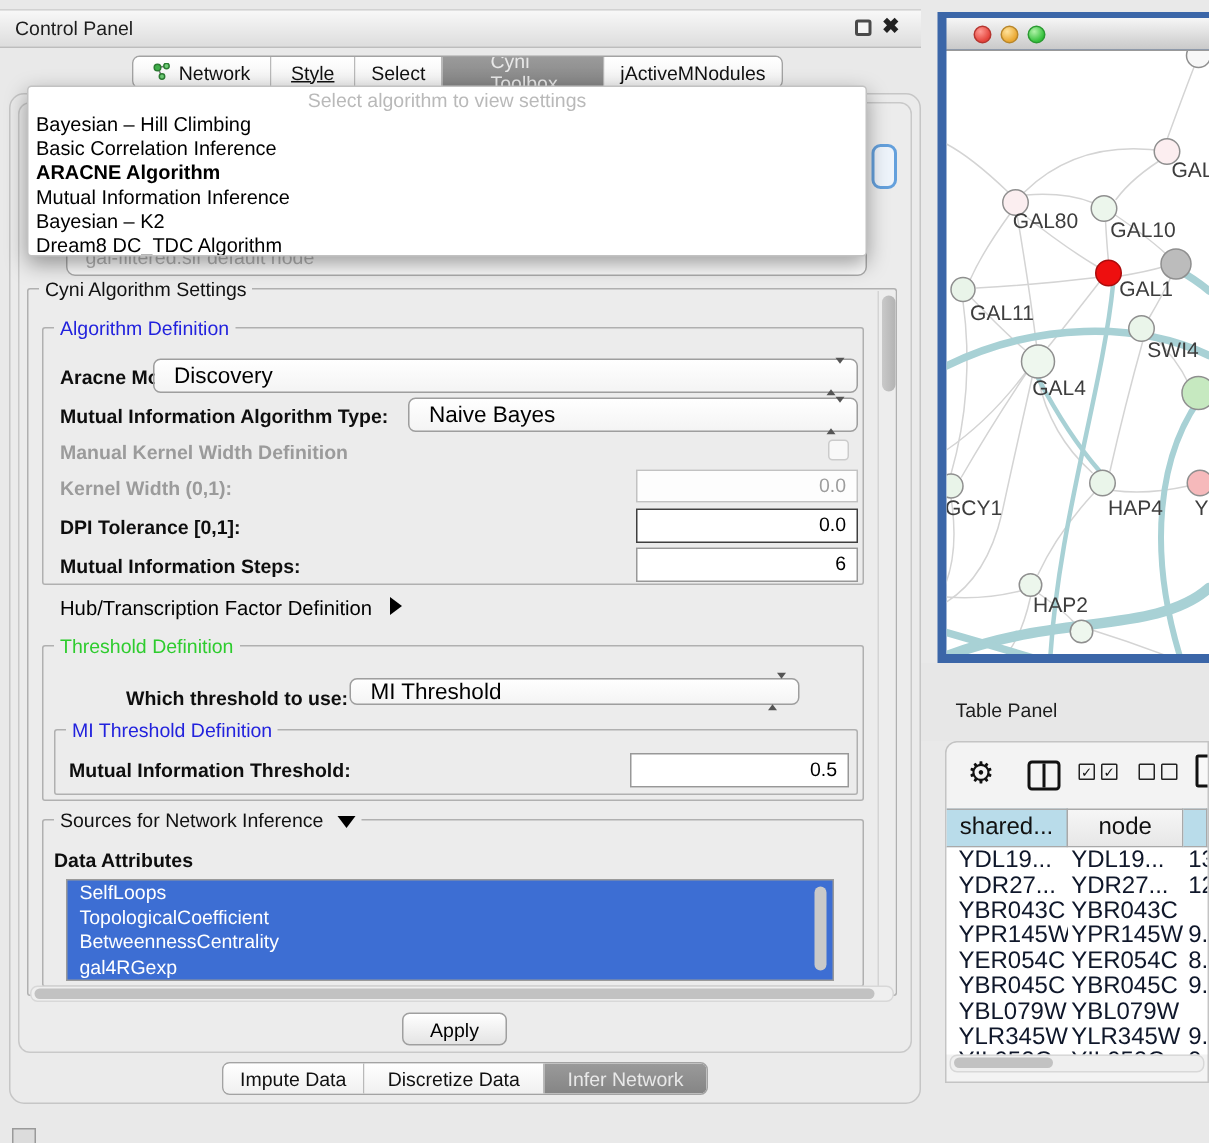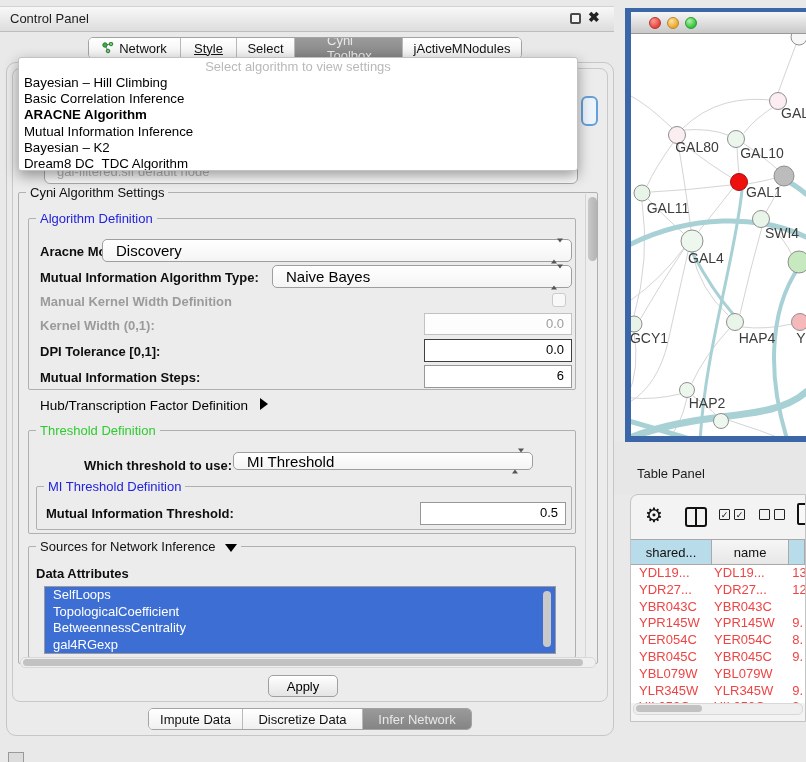--- a/index.html
+++ b/index.html
@@ -93,26 +93,26 @@
   .tp-panel { left:630px; top:494px; width:176px; height:228px; background:#f3f3f3; border:1px solid #c4c4c4; border-radius:8px 0 0 0; overflow:hidden; }
   .tp-toolbar { position:absolute; left:0; top:0; width:100%; height:44px; }
   .gear { position:absolute; left:14px; top:8px; font-size:20px; color:#111; }
   .split-icon { position:absolute; left:54px; top:12px; width:22px; height:20px; border:2px solid #111; border-radius:3px; }
   .split-icon:after { content:""; position:absolute; left:8px; top:0; width:2px; height:16px; background:#111; }
   .cb { position:absolute; top:0; width:11px; height:11px; border:1.5px solid #222; border-radius:1px; font-size:9px; line-height:10px; text-align:center; color:#111; }
   .doc-icon { position:absolute; left:166px; top:8px; width:16px; height:22px; border:2px solid #111; border-radius:2px; background:#f8f8f8; }
 
   .thead { position:absolute; left:0; top:44px; width:100%; height:26px; display:flex; }
   .th { border-right:1px solid #a9a9a9; border-top:1px solid #a9a9a9; border-bottom:1px solid #a9a9a9;
-    font-size:13px; color:#111; display:flex; align-items:center; justify-content:center; }
+    font-size:16px; color:#111; display:flex; align-items:center; justify-content:center; }
   .th.blue { background:#b9dcea; }
   .th.gray { background:linear-gradient(#f6f6f6,#e7e7e7); }
   .tbody { position:absolute; left:0; top:70px; width:100%; height:138px; background:#fff; overflow:hidden; }
   .trow { display:flex; height:16.8px; }
-  .tcell { font-size:13px; color:#ef4444; white-space:nowrap; overflow:hidden; }
+  .tcell { font-size:16px; color:#0f172a; white-space:nowrap; overflow:hidden; }
   .tcell.c0 { width:82px; padding-left:8px; }
   .tcell.c1 { width:78px; padding-left:2px; }
   .tcell.c2 { width:16px; padding-left:3px; }
   .tp-hscroll { position:absolute; left:2px; top:208px; width:170px; height:12px; }
 </style>
 </head>
 <body>
 
 <div class="abs cp-header"></div>
 <div class="abs cp-title">Control Panel</div>
@@ -332,21 +332,21 @@
       <span class="cb" style="left:15px;">✓</span>
     </div>
     <div style="position:absolute; left:128px; top:14px;">
       <span class="cb" style="left:0;"></span>
       <span class="cb" style="left:15px;"></span>
     </div>
     <div class="doc-icon"></div>
   </div>
   <div class="thead">
     <div class="th blue" style="width:82px;">shared...</div>
-    <div class="th gray" style="width:78px;">name</div>
+    <div class="th gray" style="width:78px;">node</div>
     <div class="th blue" style="width:16px;"></div>
   </div>
   <div class="tbody">
       <div class="trow">
         <div class="tcell c0">YDL19...</div>
         <div class="tcell c1">YDL19...</div>
         <div class="tcell c2">13</div>
       </div>
       <div class="trow">
         <div class="tcell c0">YDR27...</div>

